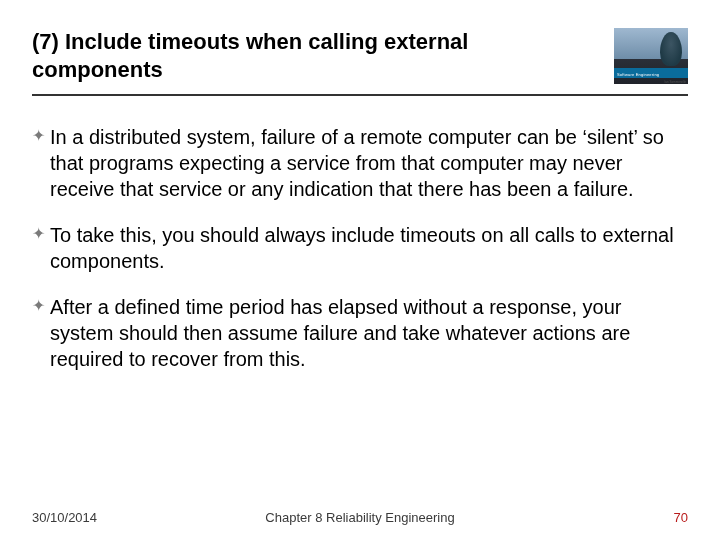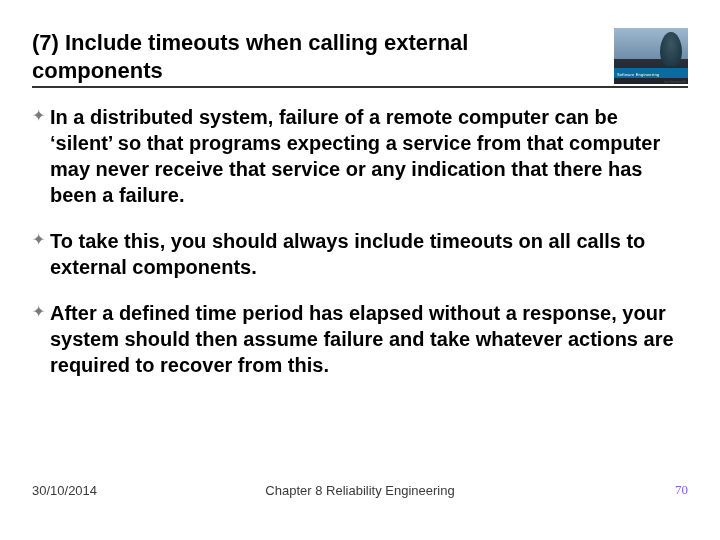--- a/index.html
+++ b/index.html
@@ -11,24 +11,24 @@
     position: relative;
   }
   .slide {
     width: 720px;
     height: 540px;
     padding: 28px 32px 0 32px;
     position: relative;
   }
   .header {
     display: flex;
-    align-items: flex-end;
+    align-items: flex-start;
     border-bottom: 2px solid #333;
-    padding-bottom: 2px;
-    margin-bottom: 16px;
+    padding-bottom: 10px;
+    margin-bottom: 28px;
   }
   .title {
     font-size: 22px;
     font-weight: 700;
     line-height: 1.25;
     flex: 1;
     padding-right: 12px;
   }
   .thumb {
     width: 74px;
@@ -81,42 +81,40 @@
   .bullet-icon {
     width: 18px;
     flex-shrink: 0;
     font-size: 16px;
     line-height: 1.5;
     color: #7a7a7a;
     text-align: left;
   }
   .bullet-text {
     flex: 1;
-    font-weight: bold;
   }
   .footer {
     position: absolute;
     left: 32px;
     right: 32px;
-    bottom: 42px;
+    bottom: 15px;
     display: flex;
     align-items: flex-end;
     font-size: 13px;
     color: #3a3a3a;
   }
   .footer .date { flex: 0 0 auto; }
   .footer .center {
     position: absolute;
     left: 0; right: 0;
     text-align: center;
   }
   .footer .pagenum {
     margin-left: auto;
-    color: #8b5cf6;
-    font-family: Liberation Serif, serif;
+    color: #b91c1c;
   }
 </style>
 </head>
 <body>
 
 <div class="slide">
 
   <div class="header">
     <div class="title">(7) Include timeouts when calling external components</div>
     <div class="thumb">

